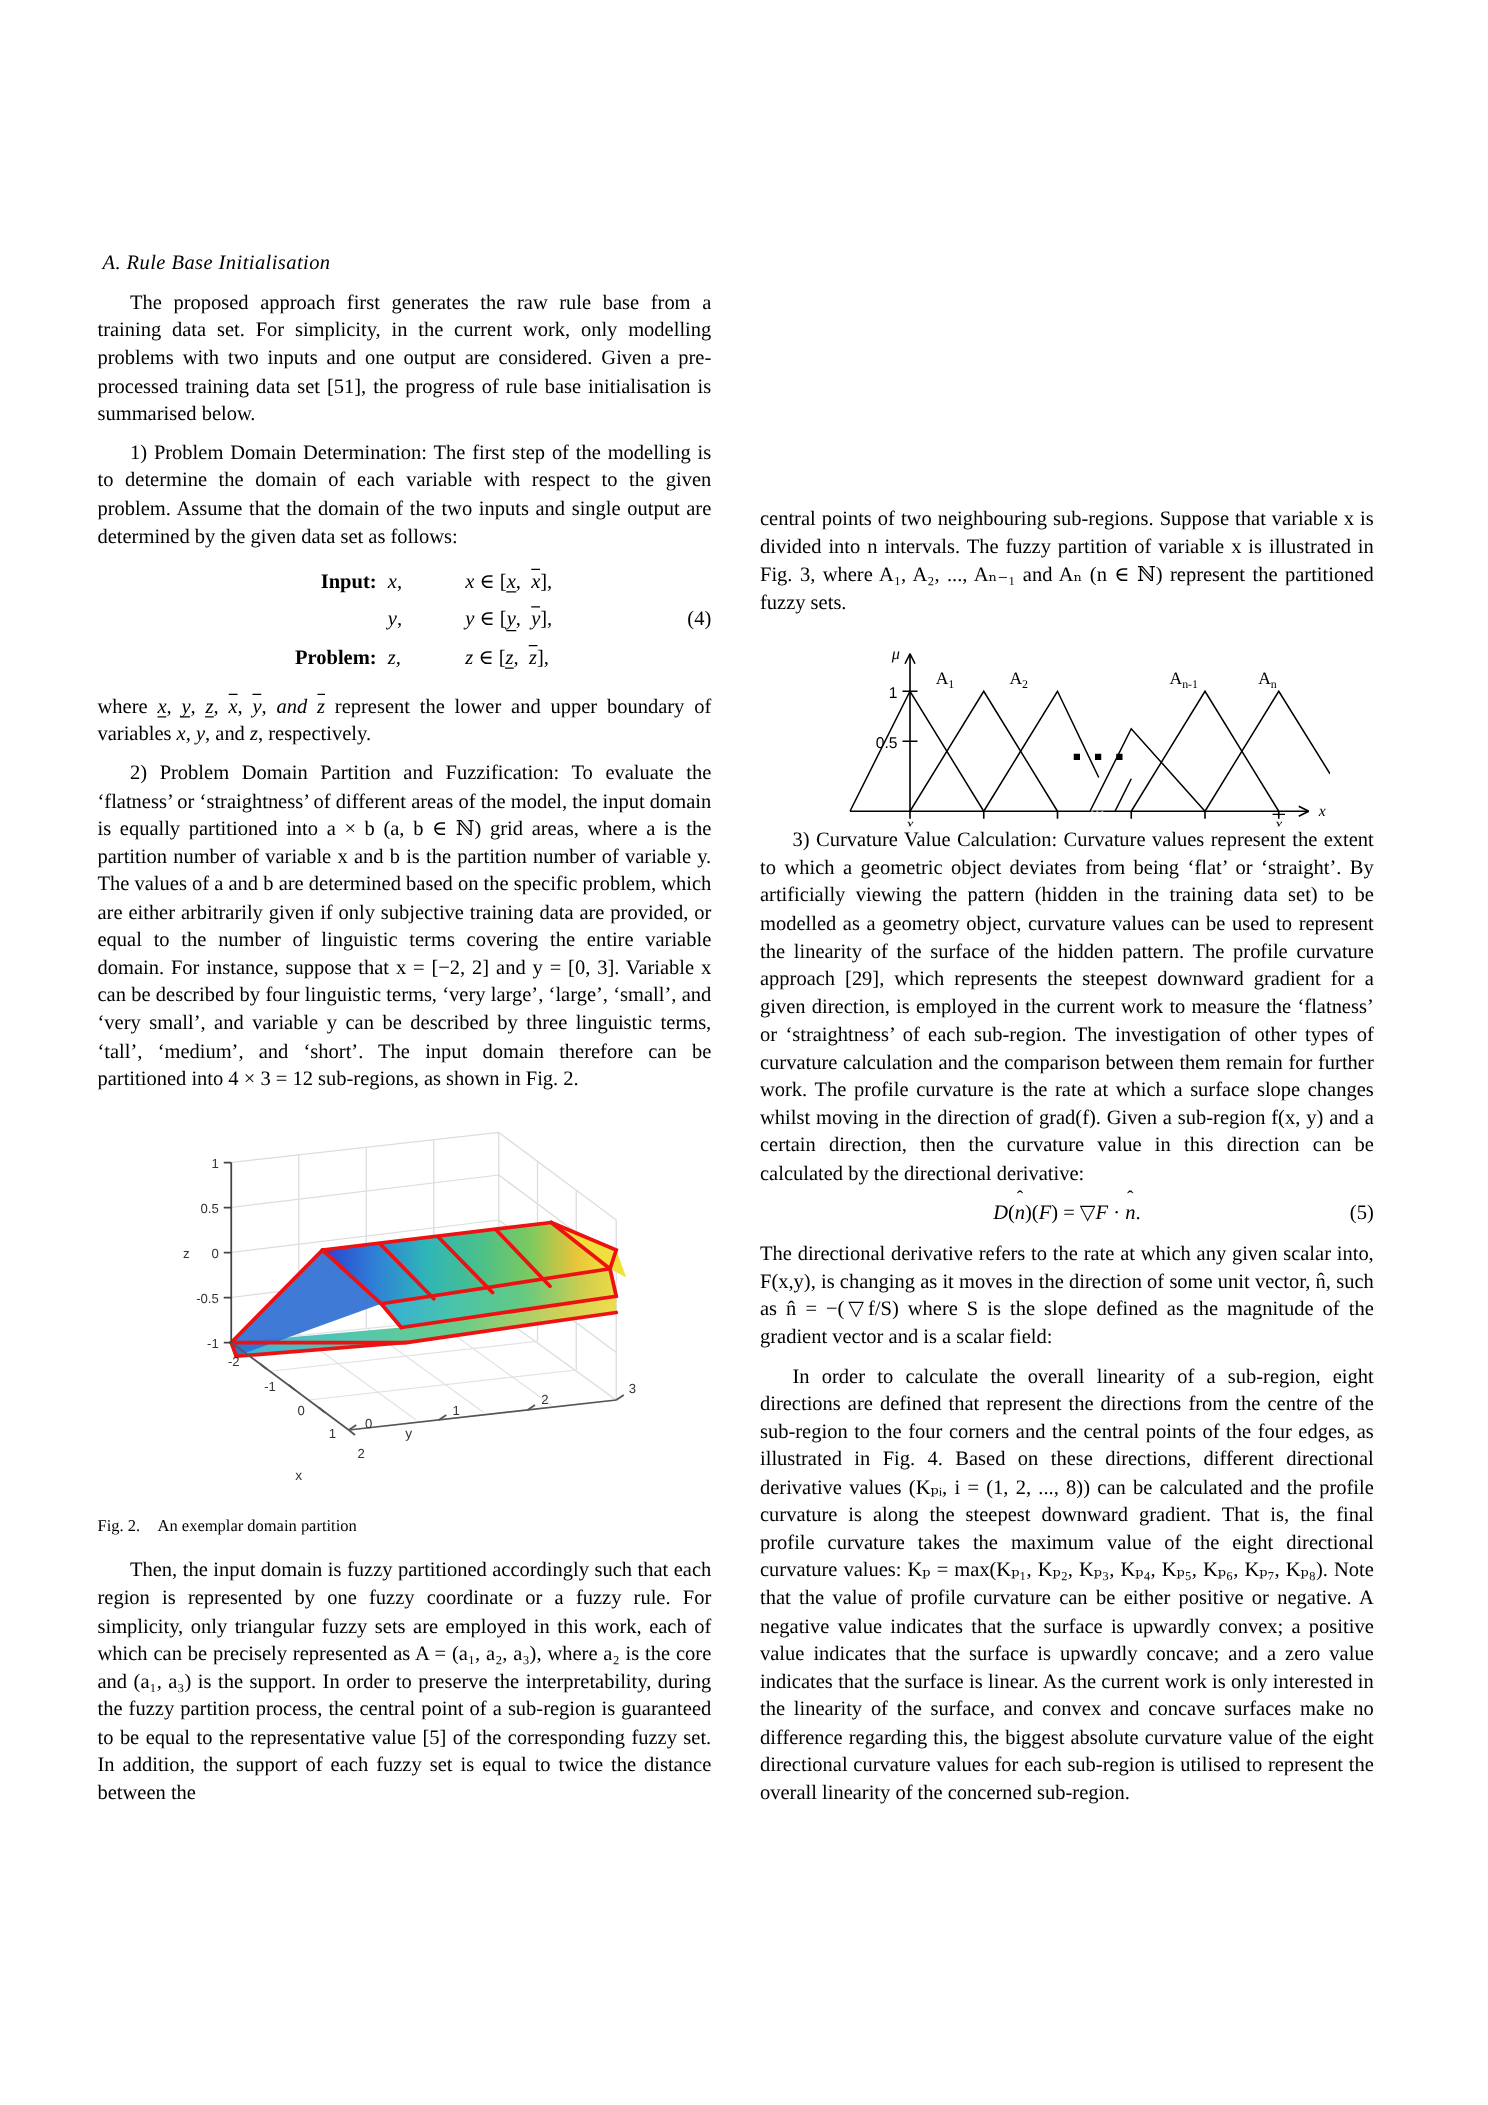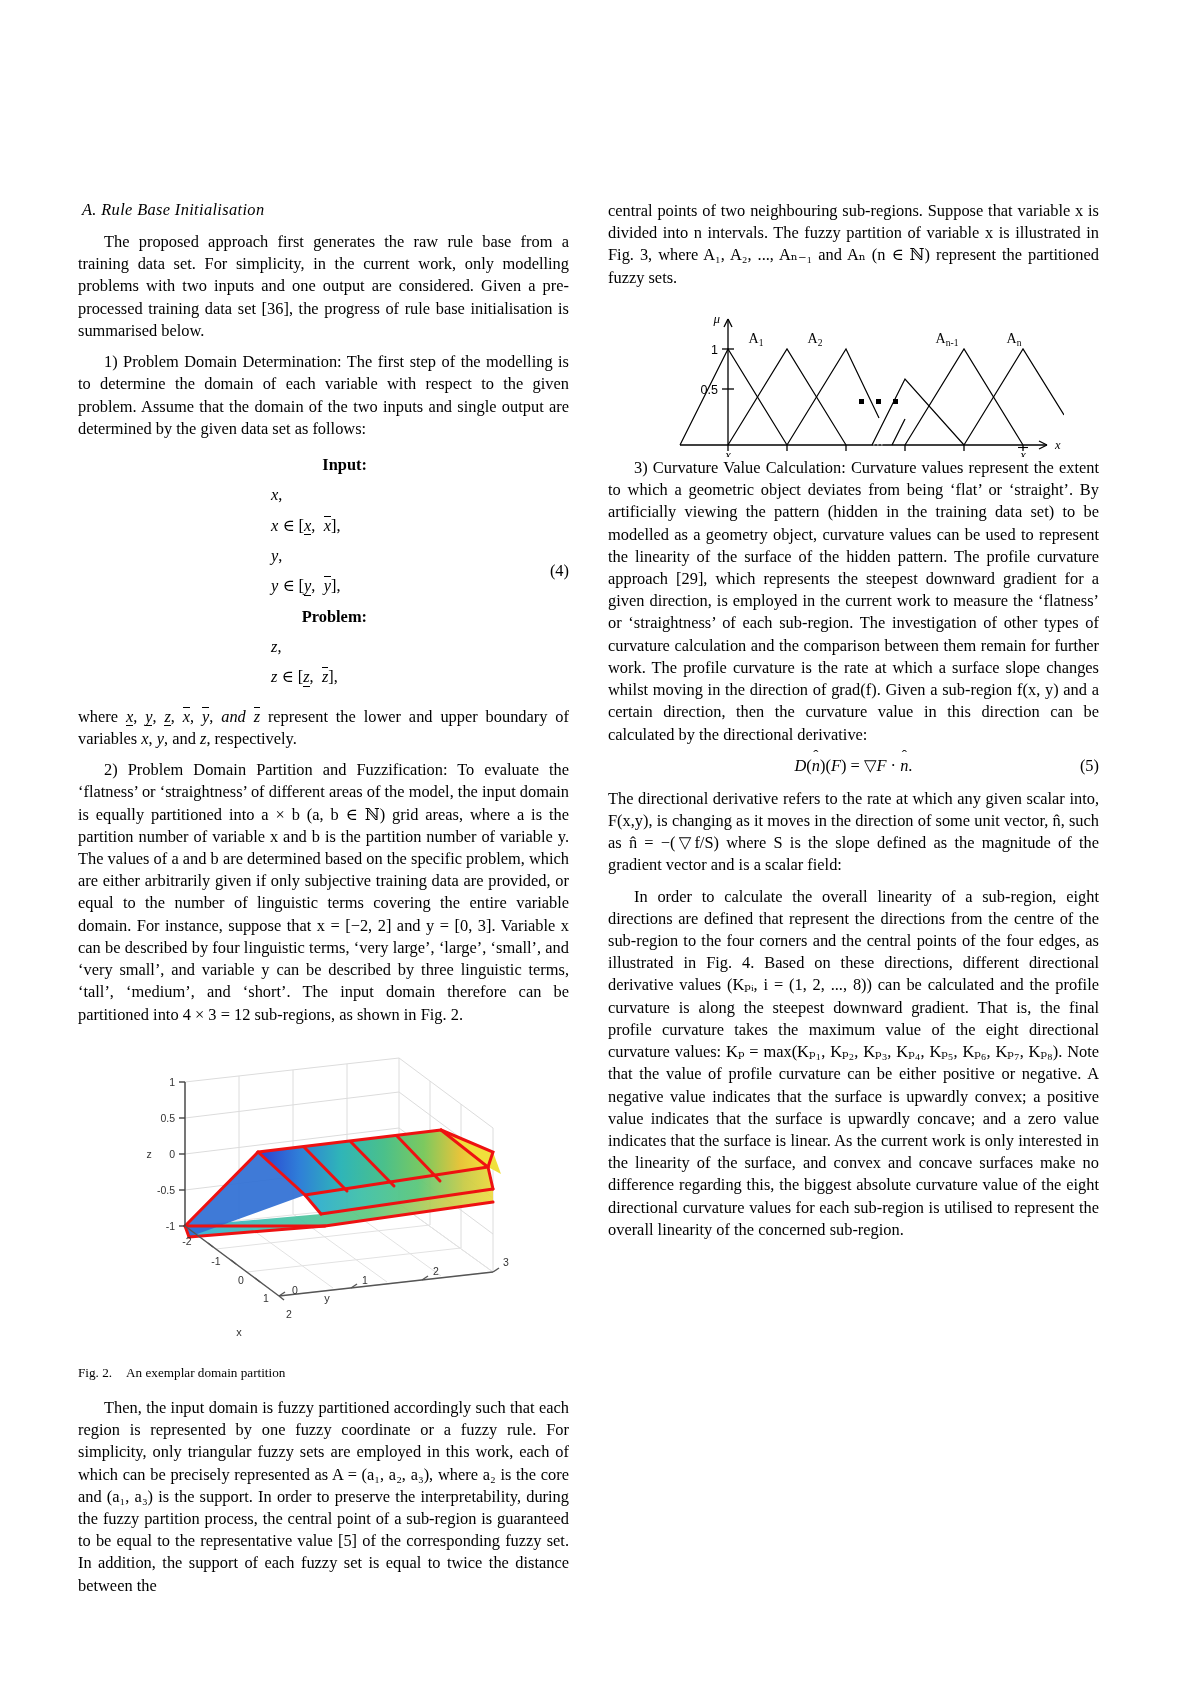--- a/index.html
+++ b/index.html
@@ -21,20 +21,21 @@
     width: 1190px;
     height: 1684px;
   }
   .columns {
     position: absolute;
     left: 78px;
     top: 200px;
     width: 1034px;
     display: flex;
     gap: 39px;
+    align-items: flex-end;
   }
   .col {
     width: 491px;
   }
   p {
     margin: 0 0 9px 0;
     font-size: 16.4px;
     line-height: 1.355;
     text-align: justify;
     text-justify: inter-word;
@@ -72,21 +73,20 @@
     font-style: normal;
   }
   .eq-rows {
     display: inline-block;
     text-align: left;
   }
   .eq-row {
     display: flex;
     align-items: baseline;
     line-height: 1.85;
-    flex-direction: column;
   }
   .eq-lab {
     font-weight: bold;
     width: 96px;
     text-align: right;
     padding-right: 9px;
     font-style: normal;
   }
   .eq-v1 { width: 62px; }
   .eq-v2 { white-space: nowrap; }
@@ -149,21 +149,21 @@
 </head>
 <body>
 
 <div class="page">
   <div class="columns">
 
     <div class="col">
 
       <h4 class="sec">A.  Rule Base Initialisation</h4>
 
-      <p class="indent">The proposed approach first generates the raw rule base from a training data set. For simplicity, in the current work, only modelling problems with two inputs and one output are considered. Given a pre-processed training data set [36], the progress of rule base initialisation is summarised below.</p>
+      <p class="indent">The proposed approach first generates the raw rule base from a training data set. For simplicity, in the current work, only modelling problems with two inputs and one output are considered. Given a pre-processed training data set [51], the progress of rule base initialisation is summarised below.</p>
 
       <p class="indent">
         <span class="run-in">1) Problem Domain Determination:</span><span> The first step of the modelling is to determine the domain of each variable with respect to the given problem. Assume that the domain of the two inputs and single output are determined by the given data set as follows:</span>
       </p>
 
       <div class="eqwrap">
         <div class="eqbody">
           <span class="eq-rows">
             <span class="eq-row">
               <span class="eq-lab">Input:</span>

